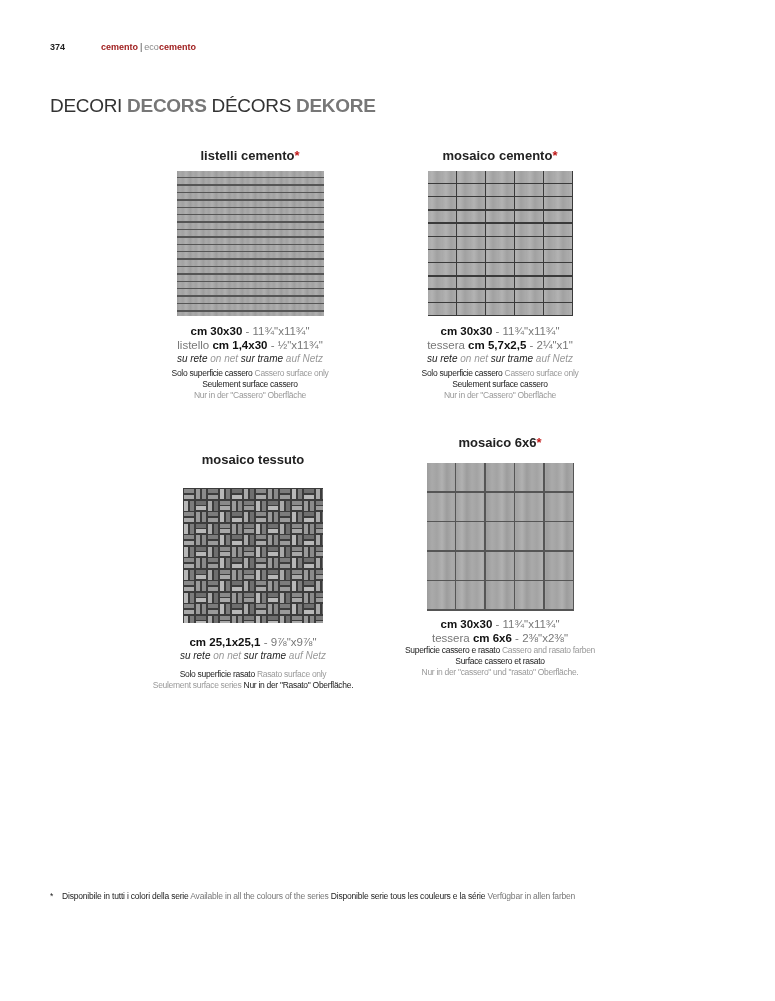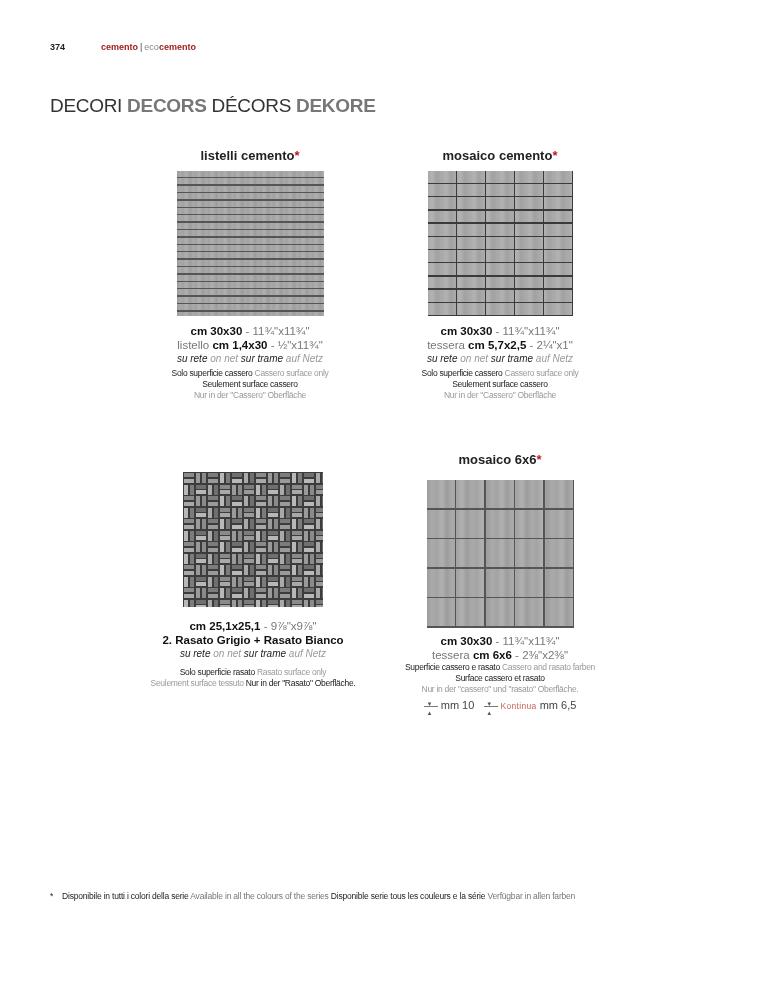--- a/index.html
+++ b/index.html
@@ -102,20 +102,21 @@
     <div class="line it" style="font-size:10px;"><span>su rete</span> <span class="lg">on net</span> <span>sur trame</span> <span class="lg">auf Netz</span></div>
     <div style="margin-top:3px;">
       <div class="line small"><span>Solo superficie cassero</span> <span class="lg">Cassero surface only</span></div>
       <div class="line small"><span>Seulement surface cassero</span></div>
       <div class="line small lg"><span>Nur in der "Cassero" Oberfläche</span></div>
     </div>
   </div>
 </div>
 
 <div class="card" style="left:128px; top:452px;">
+  <div class="card-title"><span>mosaico tessuto</span></div>
   <div class="tile tile-tessuto" id="tessuto" style="margin-top:20px;">
       <div class="cell" style="left: 0px; top: 0px;">
         <div class="h" style="top: 1px; background: rgb(138, 138, 138);"></div>
         <div class="h" style="top: 6.5px; background: rgb(169, 169, 169);"></div>
       </div>
       <div class="cell" style="left: 12px; top: 0px;">
         <div class="v" style="left: 1px; background: rgb(154, 154, 154);"></div>
         <div class="v" style="left: 6.5px; background: rgb(138, 138, 138);"></div>
       </div>
       <div class="cell" style="left: 24px; top: 0px;">
@@ -682,46 +683,37 @@
         <div class="v" style="left: 1px; background: rgb(154, 154, 154);"></div>
         <div class="v" style="left: 6.5px; background: rgb(138, 138, 138);"></div>
       </div>
       <div class="cell" style="left: 132px; top: 126.5px;">
         <div class="h" style="top: 1px; background: rgb(124, 124, 124);"></div>
         <div class="h" style="top: 6.5px; background: rgb(154, 154, 154);"></div>
       </div>
     </div>
   <div style="margin-top:12px;">
     <div class="line big"><span class="b">cm 25,1x25,1</span> <span class="g">- 9⅞"x9⅞"</span></div>
-    <div class="line big b">2. Rasato Grigio + Rasato Bianco</div>
     <div class="line it" style="font-size:10px;"><span>su rete</span> <span class="lg">on net</span> <span>sur trame</span> <span class="lg">auf Netz</span></div>
     <div style="margin-top:7px;">
       <div class="line small"><span>Solo superficie rasato</span> <span class="lg">Rasato surface only</span></div>
-      <div class="line small"><span class="lg">Seulement surface tessuto</span> <span>Nur in der "Rasato" Oberfläche.</span></div>
+      <div class="line small"><span class="lg">Seulement surface series</span> <span>Nur in der "Rasato" Oberfläche.</span></div>
     </div>
   </div>
 </div>
 
-<div class="card" style="left:375px; top:452px;">
+<div class="card" style="left:375px; top:435px;">
   <div class="card-title"><span>mosaico 6x6</span><span class="asterisk">*</span></div>
   <div class="tile tile-6x6" style="margin-top:12px;"></div>
   <div style="margin-top:6px;">
     <div class="line big"><span class="b">cm 30x30</span> <span class="g">- 11¾"x11¾"</span></div>
     <div class="line big"><span class="g">tessera</span> <span class="b">cm 6x6</span> <span class="g">- 2⅜"x2⅜"</span></div>
     <div class="line small"><span>Superficie cassero e rasato</span> <span class="lg">Cassero and rasato farben</span></div>
     <div class="line small"><span>Surface cassero et rasato</span></div>
     <div class="line small lg"><span>Nur in der "cassero" und "rasato" Oberfläche.</span></div>
-    <div class="line" style="margin-top:4px; font-size:11px; color:#444;">
-      <span class="icon-gap"><span class="up">▴</span></span>
-      <span>mm 10</span>
-      &nbsp;
-      <span class="icon-gap"><span class="up">▴</span></span>
-      <span class="kontinua">Kontinua</span>
-      <span>mm 6,5</span>
-    </div>
   </div>
 </div>
 
 <div class="abs footnote">
   <span class="star">*</span><span>Disponibile in tutti i colori della serie</span>
   <span class="g">Available in all the colours of the series</span>
   <span>Disponible serie tous les couleurs e la série</span>
   <span class="g">Verfügbar in allen farben</span>
 </div>
 

